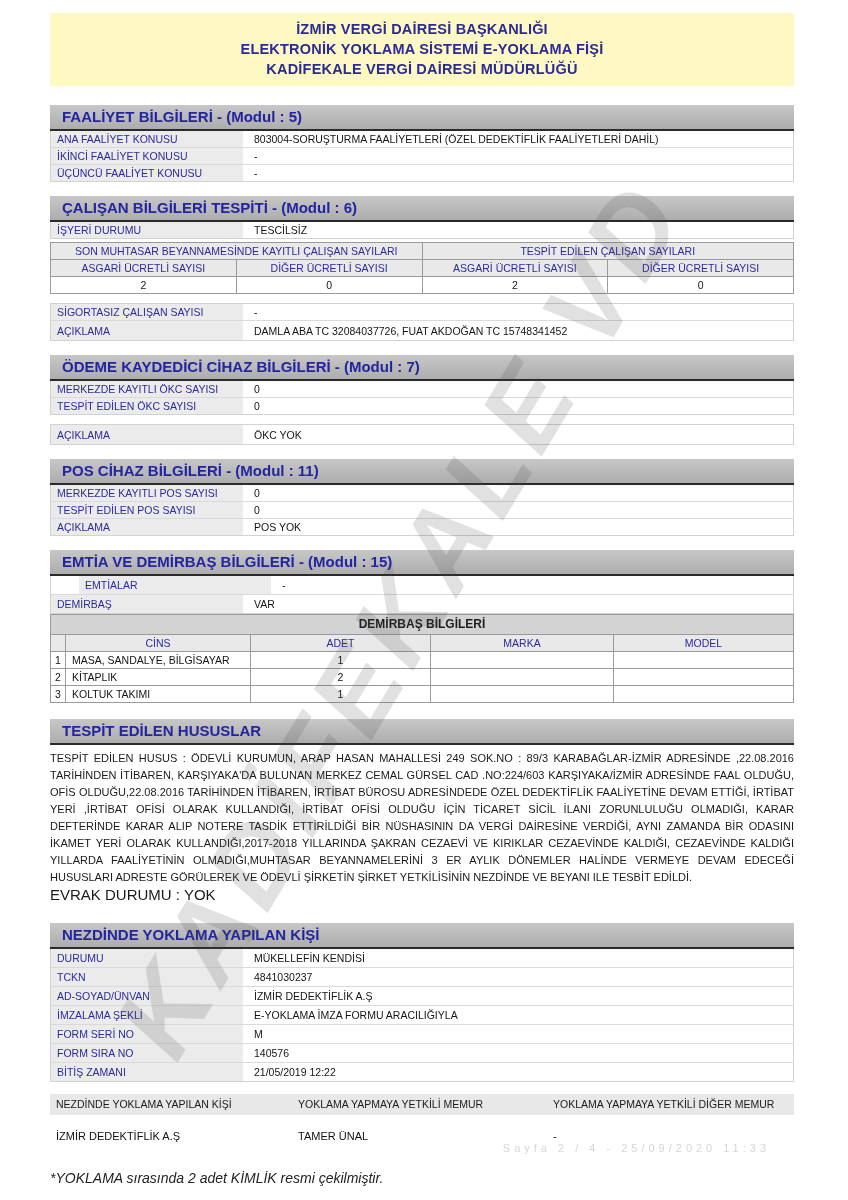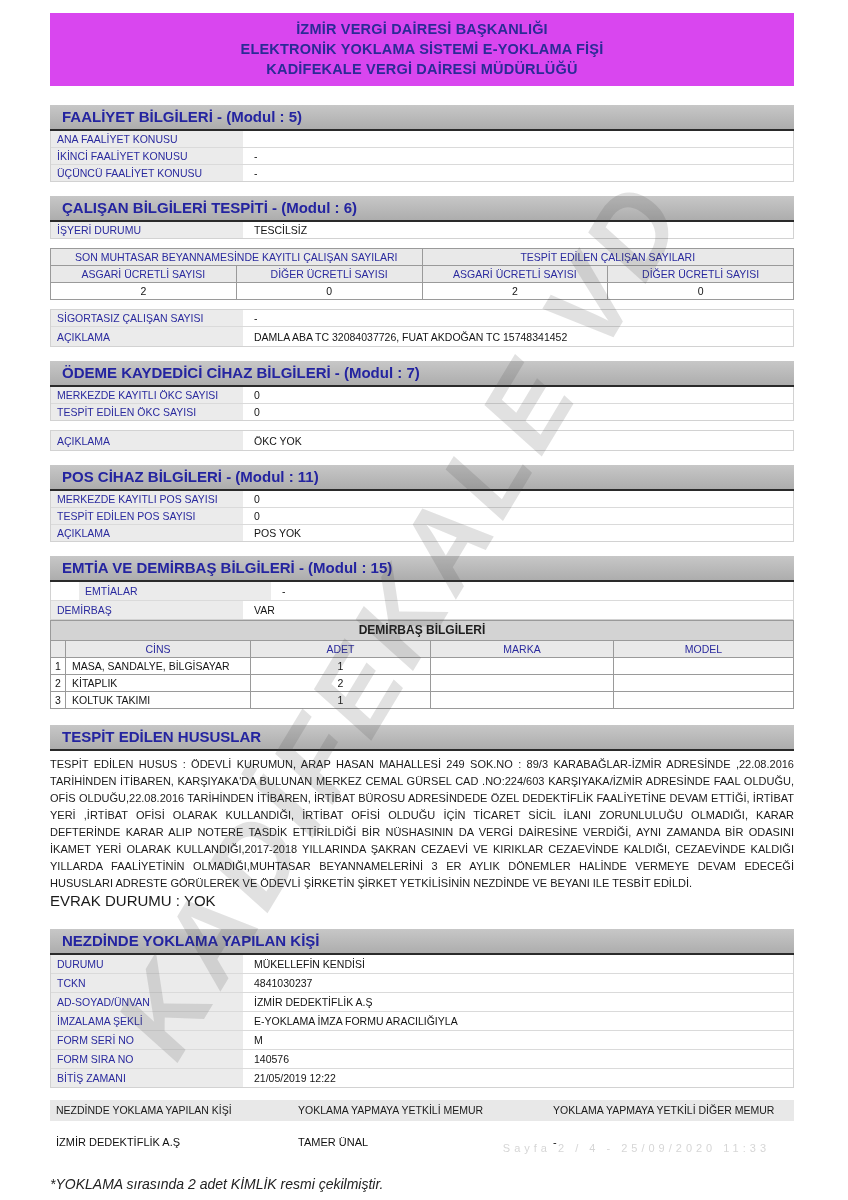--- a/index.html
+++ b/index.html
@@ -5,21 +5,21 @@
   html,body { margin:0; padding:0; }
   body {
     width:848px; height:1200px; position:relative;
     background:#ffffff; overflow:hidden;
     font-family:"Liberation Sans", sans-serif;
     -webkit-font-smoothing:antialiased;
   }
   .content { position:absolute; left:50px; top:13px; width:744px; }
 
   
-  .doc-header { background:#d946ef; text-align:center; padding:6px 0 7px; }
+  .doc-header { background:#fef9c3; text-align:center; padding:6px 0 7px; }
   .doc-header .hline { color:#2b2b96; font-weight:bold; font-size:14.5px; line-height:20px; letter-spacing:0.2px; }
 
   
   .section { margin-top:14px;border-radius:10px; }
   .section-bar {
     background:linear-gradient(#c7c7c7,#adadad);
     border-bottom:2px solid #2a2a2a;
     color:#2424a0; font-weight:bold; font-size:15px;
     padding:3px 0 4px 12px;
   }
@@ -34,21 +34,21 @@
     font-size:10.5px; padding:2px 6px 2px 6px; display:flex; align-items:center;
     border-right:3px solid #ffffff;
   }
   .kv-value { flex:1; font-size:10.5px; color:#141414; padding:2px 8px; display:flex; align-items:center; }
 
   
   table.grid { width:100%; border-collapse:collapse; table-layout:fixed; font-size:10.5px; }
   table.grid th, table.grid td { border:1px solid #9a9a9a; padding:2px 4px; }
   table.grid th { background:#e9e9e9; color:#2a2a9e; font-weight:normal; text-align:center; }
   table.grid td { background:#fff; color:#141414; text-align:center; }
-  .calisan-table { margin-top:9px; }
+  .calisan-table { margin-top:3px; }
   .demir-caption {
     background:#d3d3d3; border:1px solid #9a9a9a; border-bottom:none;
     text-align:center; font-size:12px; font-weight:bold; color:#1d1d1d; padding:2px 0 3px;
   }
   .demir-table td.cins { text-align:left; padding-left:6px; }
 
   
   .tespit-par { margin-top:5px; font-size:11px; line-height:17px; color:#1a1a1a; text-align:justify; }
   .evrak-line { font-size:15px; line-height:17px; color:#1a1a1a; }
 
@@ -86,20 +86,21 @@
     <div class="hline">İZMİR VERGİ DAİRESİ BAŞKANLIĞI</div>
     <div class="hline">ELEKTRONİK YOKLAMA SİSTEMİ E-YOKLAMA FİŞİ</div>
     <div class="hline">KADİFEKALE VERGİ DAİRESİ MÜDÜRLÜĞÜ</div>
   </div>
 
   <div class="section" style="margin-top:19px;">
     <div class="section-bar">FAALİYET BİLGİLERİ - (Modul : 5)</div>
     <div class="kv-group">
       <div class="kv-row">
         <div class="kv-label">ANA FAALİYET KONUSU</div>
+        <div class="kv-value">803004-SORUŞTURMA FAALİYETLERİ (ÖZEL DEDEKTİFLİK FAALİYETLERİ DAHİL)</div>
       </div>
       <div class="kv-row">
         <div class="kv-label">İKİNCİ FAALİYET KONUSU</div>
         <div class="kv-value">-</div>
       </div>
       <div class="kv-row">
         <div class="kv-label">ÜÇÜNCÜ FAALİYET KONUSU</div>
         <div class="kv-value">-</div>
       </div>
     </div>

